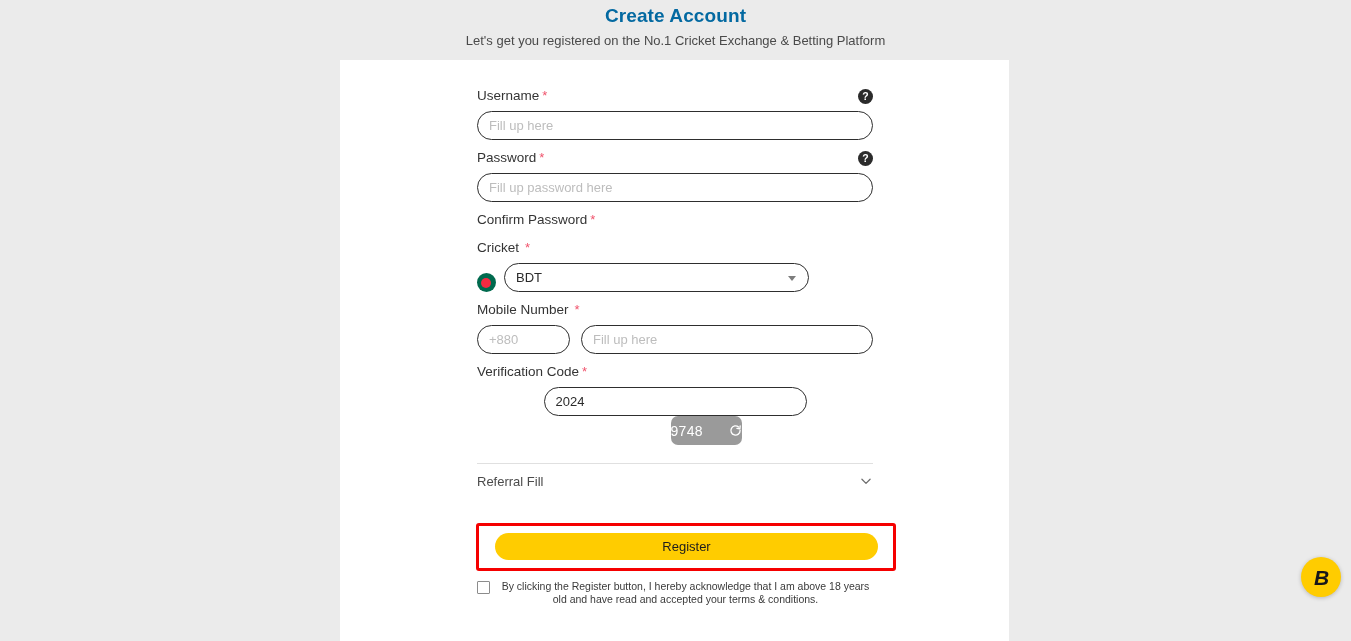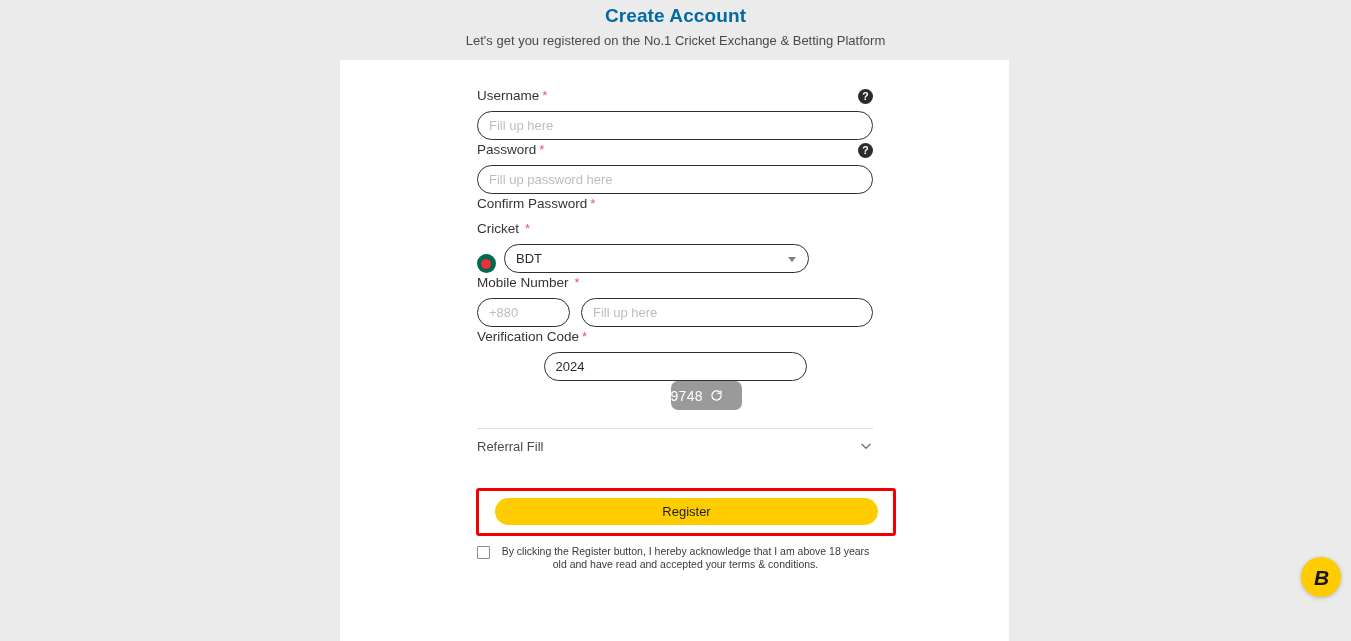--- a/index.html
+++ b/index.html
@@ -23,21 +23,21 @@
 
   
   .card {
     position: absolute; left: 340px; top: 60px;
     width: 669px; height: 581px;
     background: #ffffff;
   }
   .form { position: absolute; left: 137px; top: 26px; width: 396px; }
 
   
-  .field { }
+  .field { margin-bottom: 8px; }
   .field-label-row {
     display: flex; align-items: center; justify-content: space-between;
     height: 20px; margin-bottom: 5px;
   }
   .field-label {
     font-size: 13.5px; color: #343434; line-height: 18px; white-space: nowrap;
   }
   .req { color: #f0536c; font-size: 13px; margin-left: 3px; }
   .req.sp { margin-left: 6px; }
 
@@ -90,21 +90,21 @@
   .cc-input { width: 93px; flex: none; }
   .mob-input { flex: 1; }
 
   
   .verify-row { display: flex; align-items: center; gap: 0; flex-direction: column; }
   .verify-input { width: 263px; flex: none; }
   .captcha {
     margin-left: 62px;
     width: 71px; height: 29px;
     background: #9a9a9a; border-radius: 7px;
-    display: flex; align-items: center; justify-content: flex-start; gap: 7px;
+    display: flex; align-items: center; justify-content: space-between; gap: 7px;
     cursor: pointer; flex: none;
   }
   .captcha-text {
     color: #fff; font-size: 14px; letter-spacing: .3px; line-height: 1;
   }
   .refresh-ico { width: 13px; height: 13px; display: block; }
 
   
   .divider {
     height: 1px; background: #e0e0e0; width: 100%;

